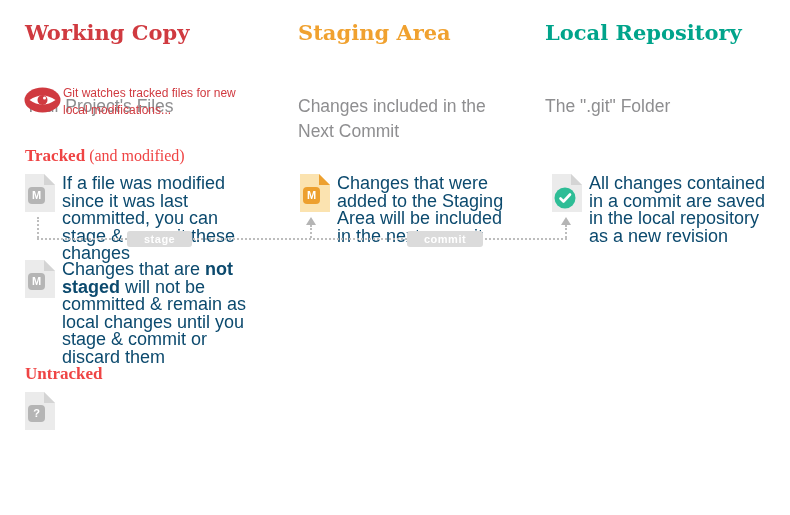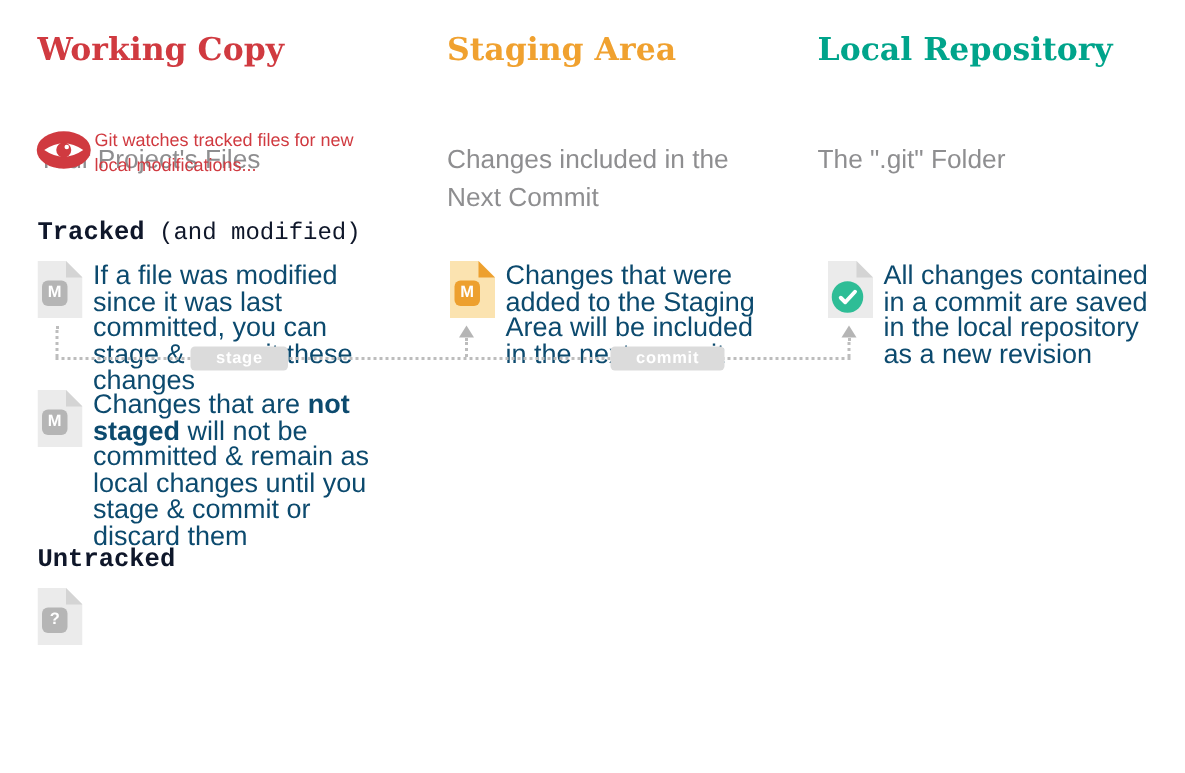--- a/index.html
+++ b/index.html
@@ -8,21 +8,21 @@
 
   .col-title { position:absolute; font-family:"DejaVu Serif", serif; font-weight:bold; font-size:21px; white-space:nowrap; }
   .red    { color:#d03a40; }
   .orange { color:#f0a12f; }
   .teal   { color:#00a48b; }
 
   .subtitle { position:absolute; color:#8e8e90; font-size:17.5px; line-height:25px;margin-top:42px; }
 
   .watch-note { position:absolute; color:#d03a40; font-weight:normal; font-size:12px; line-height:16.5px; width:180px; }
 
-  .section-heading { position:absolute; font-family:Liberation Mono, monospace; color:#0f172a; font-size:17px; white-space:nowrap; }
+  .section-heading { position:absolute; font-family:Liberation Serif, serif; color:#ef4444; font-size:17px; white-space:nowrap; }
   .section-heading b { font-weight:bold; }
   .section-heading .suffix { font-weight:normal; font-size:16px; }
 
   .body-text { position:absolute; color:#0c4a6e; font-size:18px; line-height:17.5px; }
   .body-text b { font-weight:bold; }
 
   .file-icon { position:absolute; width:30px; height:38px; }
   .file-icon svg { position:absolute; left:0; top:0; }
   .badge { position:absolute; left:3px; top:13px; width:17px; height:17px; border-radius:4px;
            color:#fff; font-size:11px; font-weight:bold; text-align:center; line-height:17px; }

